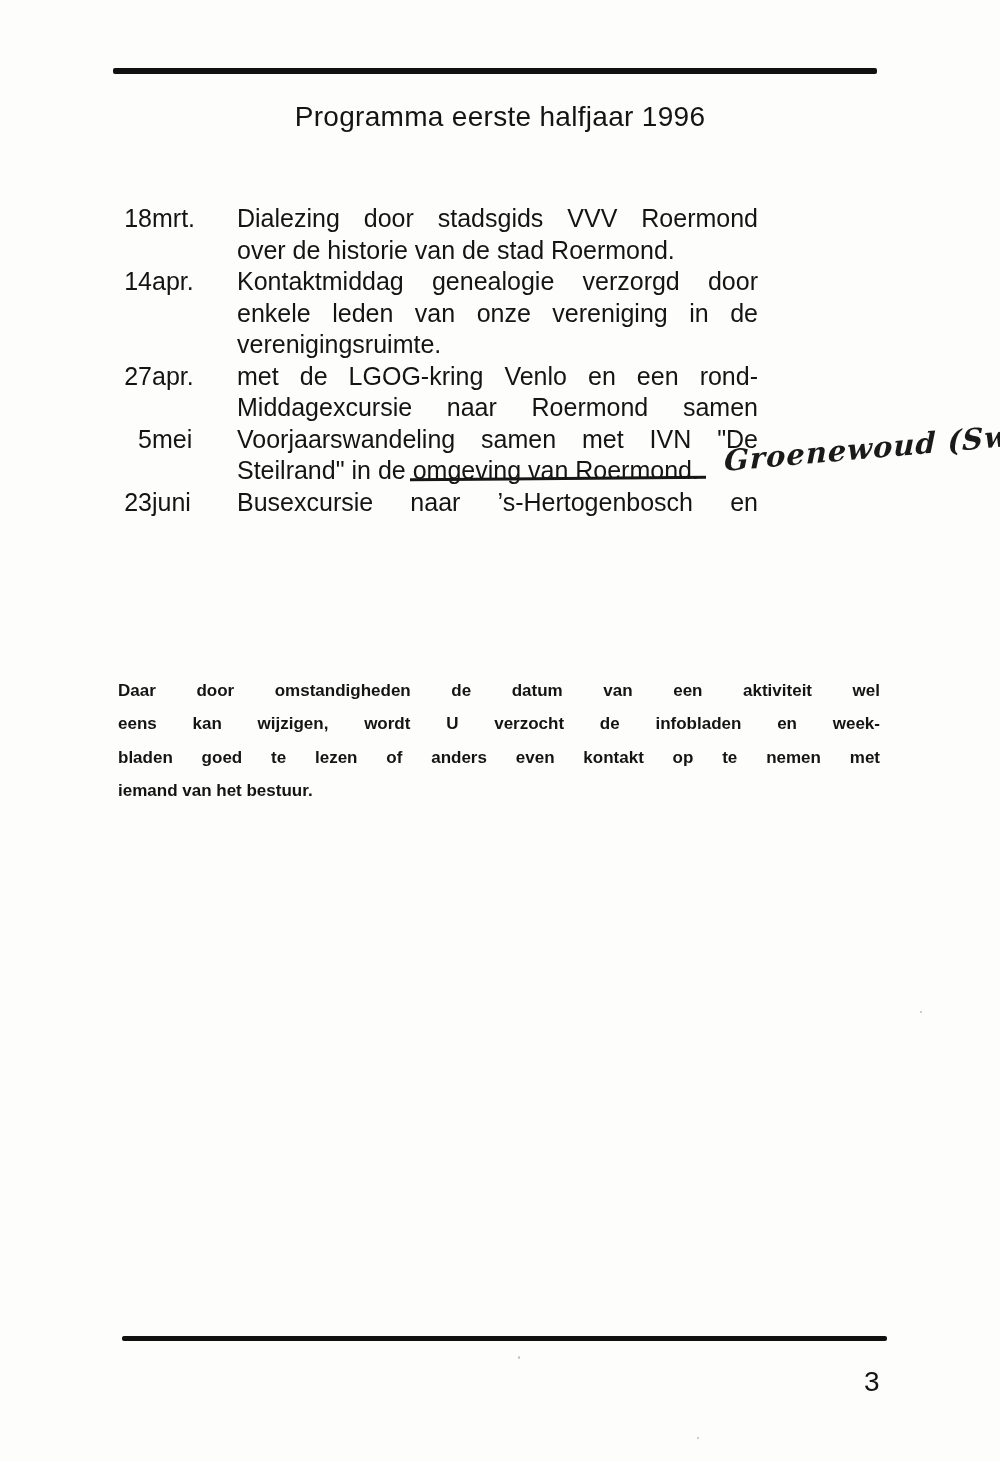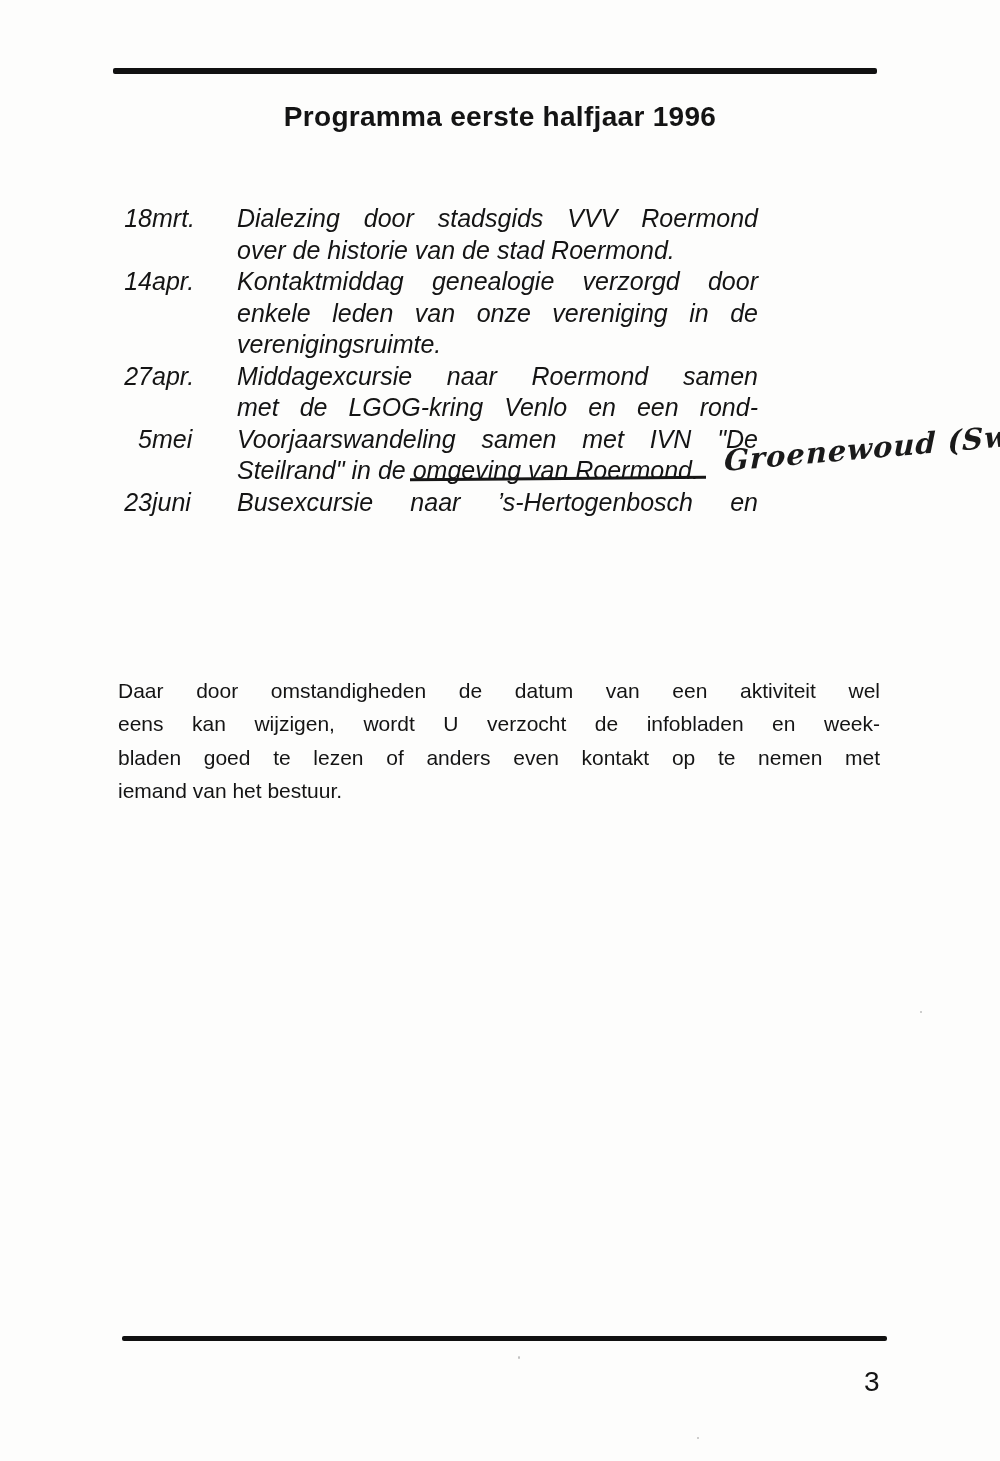--- a/index.html
+++ b/index.html
@@ -9,37 +9,37 @@
     background:#fdfdfc;
     font-family:"Liberation Sans","DejaVu Sans",sans-serif;
     color:#141414;
     overflow:hidden;
   }
   .rule{position:absolute;background:#111;}
   .rule-top{left:113px;top:68px;width:764px;height:6px;border-radius:2px;}
   .rule-bottom{left:122px;top:1336px;width:765px;height:5px;border-radius:2px;}
   .title{
     position:absolute;left:0;top:101px;width:1000px;
-    text-align:center;font-size:28px;font-weight:bold;letter-spacing:.3px;
+    text-align:center;font-size:28px;font-weight:normal;letter-spacing:.3px;
   }
   .program{position:absolute;left:118px;top:203px;width:642px;}
-  .entry{display:flex;flex-direction:row;font-style:italic;}
+  .entry{display:flex;flex-direction:row;}
   .datecol{width:119px;flex:0 0 119px;line-height:31.5px;font-size:25px;display:flex;}
   .day{display:inline-block;width:34px;text-align:right;}
   .month{}
   .textcol{width:521px;flex:0 0 521px;}
   .pline{font-size:25px;line-height:31.5px;white-space:nowrap;}
   .just{white-space:normal;text-align:justify;text-align-last:justify;}
   .struck{position:relative;}
   .struck::after{
     content:"";position:absolute;left:-3px;right:-7px;bottom:4px;height:3px;
     background:#161616;transform:rotate(-.5deg);
   }
   .note{position:absolute;left:118px;top:674px;width:762px;}
-  .nline{font-size:21px;line-height:33.4px;white-space:nowrap;}
+  .nline{font-size:17px;line-height:33.4px;white-space:nowrap;font-weight:bold;}
   .nline.just{white-space:normal;}
   .annotation{
     position:absolute;left:724px;top:444px;width:286px;
     font-family:"DejaVu Serif","Liberation Serif",serif;
     font-style:italic;font-weight:600;font-size:29px;
     letter-spacing:1px;color:#1a1a1a;
     transform:rotate(-5deg) skewX(-6deg);
     transform-origin:left bottom;
     white-space:nowrap;
   }
@@ -82,22 +82,22 @@
         <div class="pline">verenigingsruimte.</div>
       </div>
     </div>
 
     <div class="entry">
       <div class="datecol">
         <span class="day">27</span>
         <span class="month">apr.</span>
       </div>
       <div class="textcol">
+        <div class="pline just">met de LGOG-kring Venlo en een rond-</div>
         <div class="pline just">Middagexcursie naar Roermond samen</div>
-        <div class="pline just">met de LGOG-kring Venlo en een rond-</div>
       </div>
     </div>
 
     <div class="entry">
       <div class="datecol">
         <span class="day">5</span>
         <span class="month">mei</span>
       </div>
       <div class="textcol">
         <div class="pline just">Voorjaarswandeling samen met IVN "De</div>

